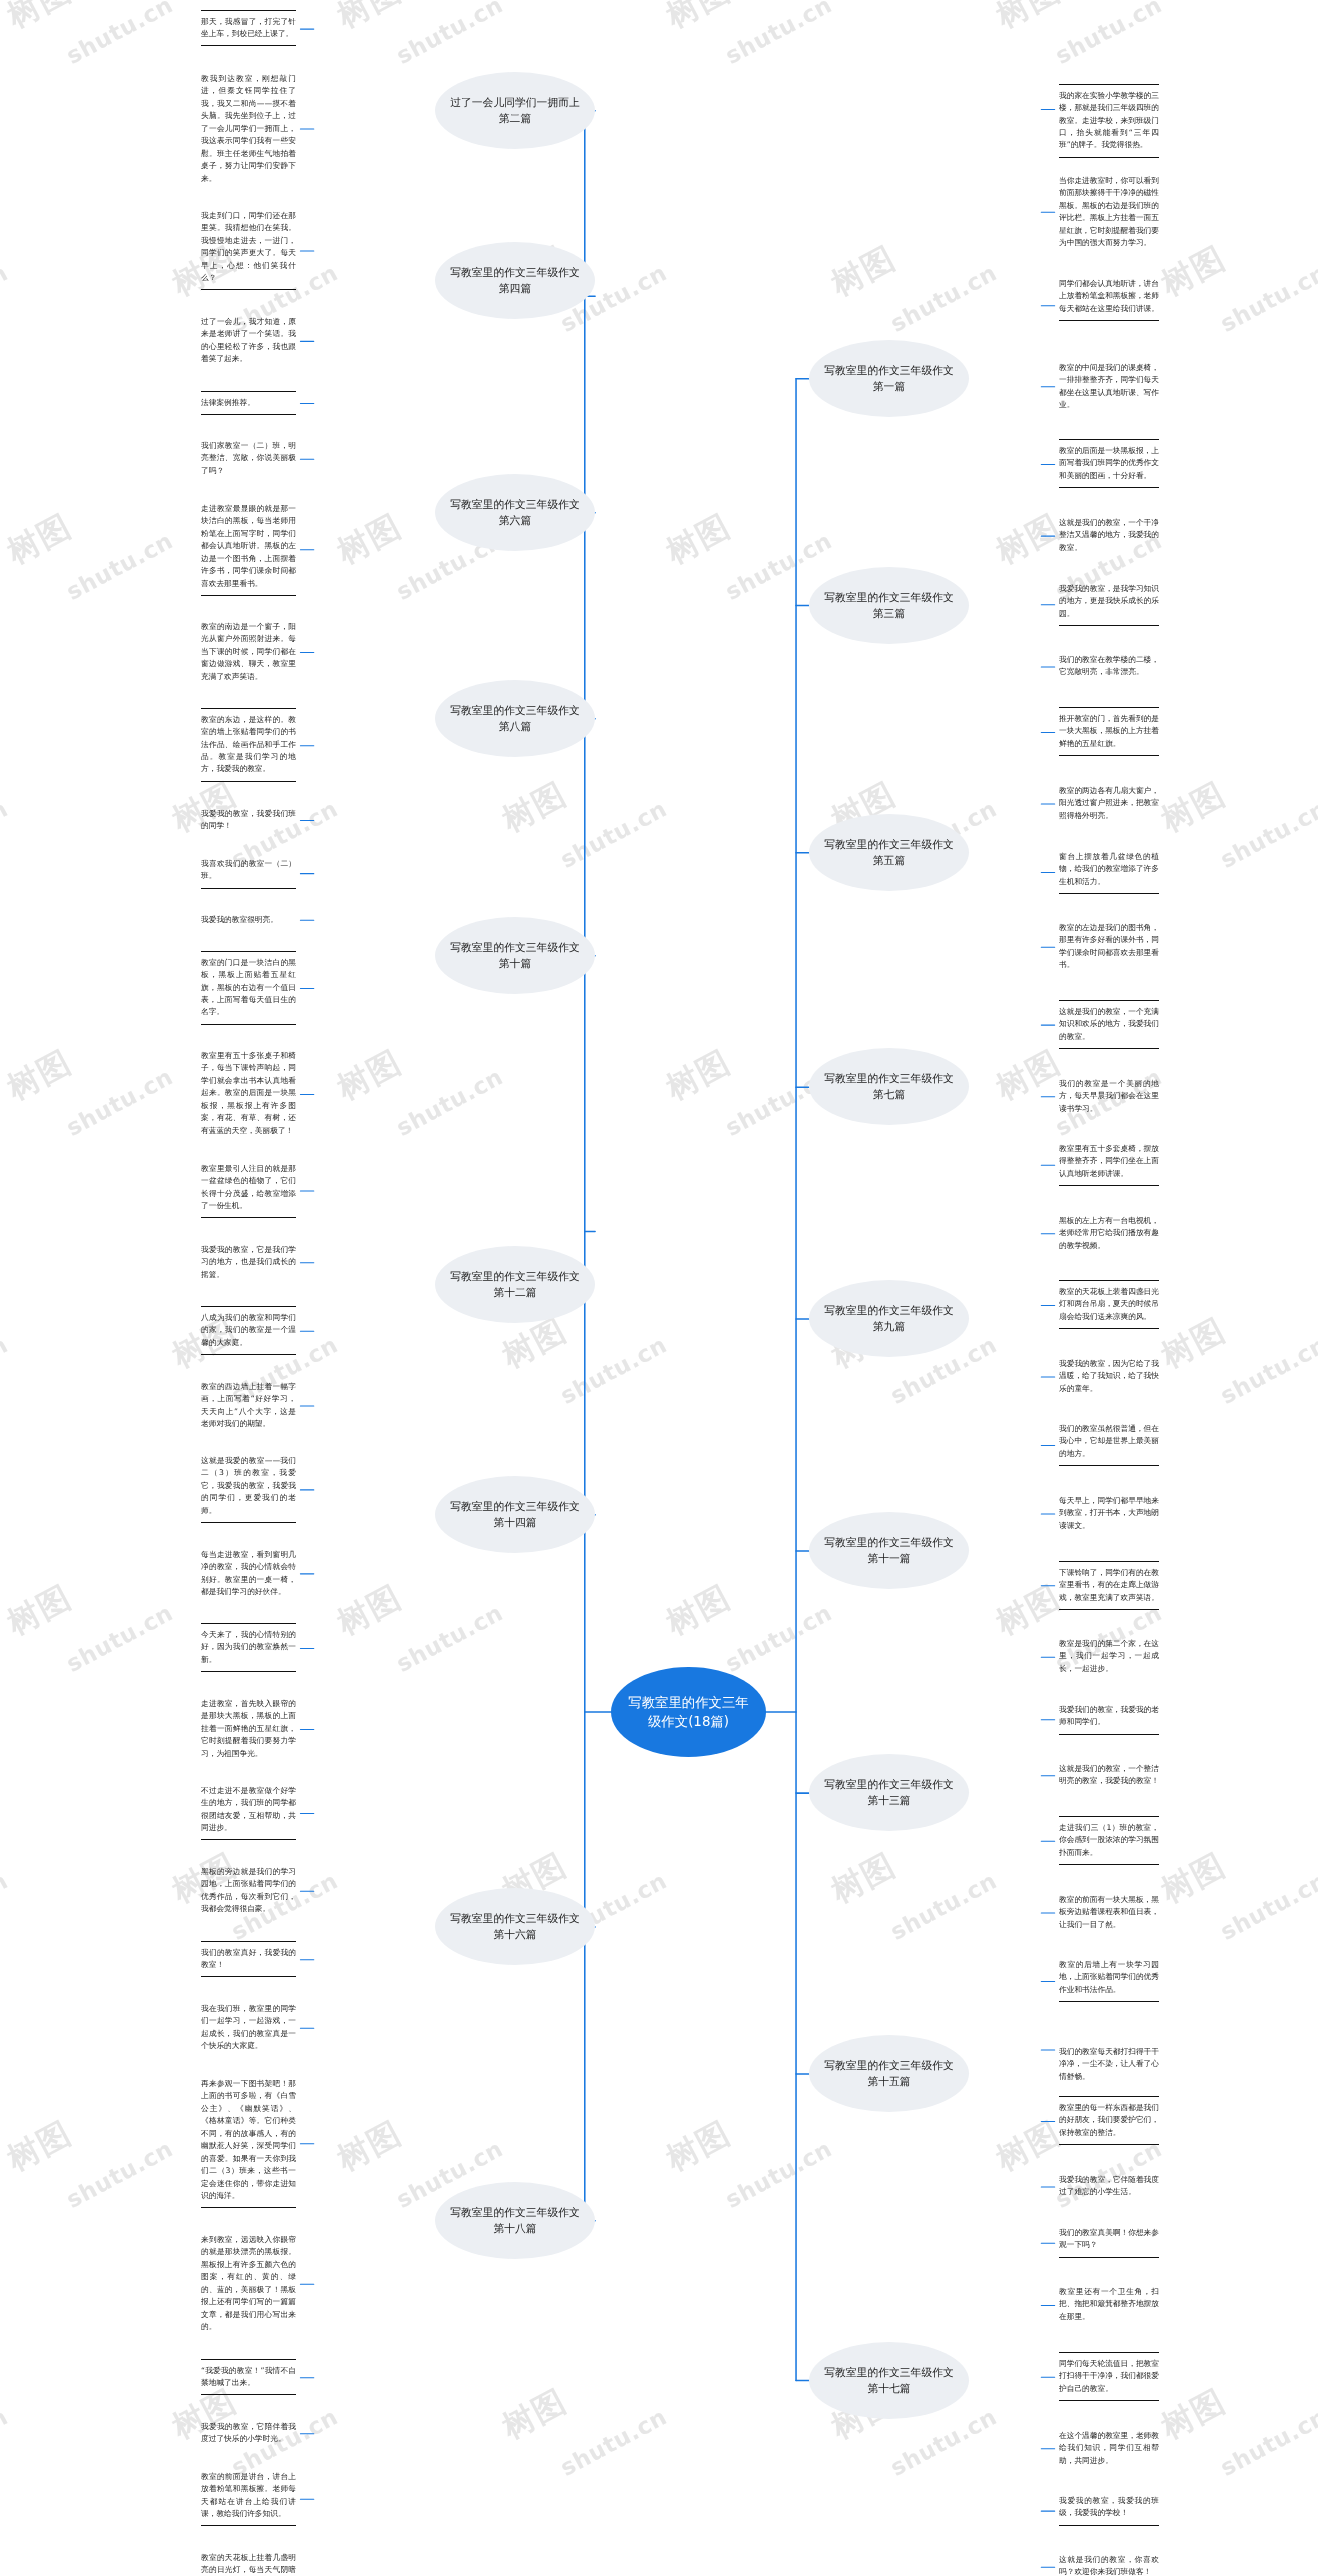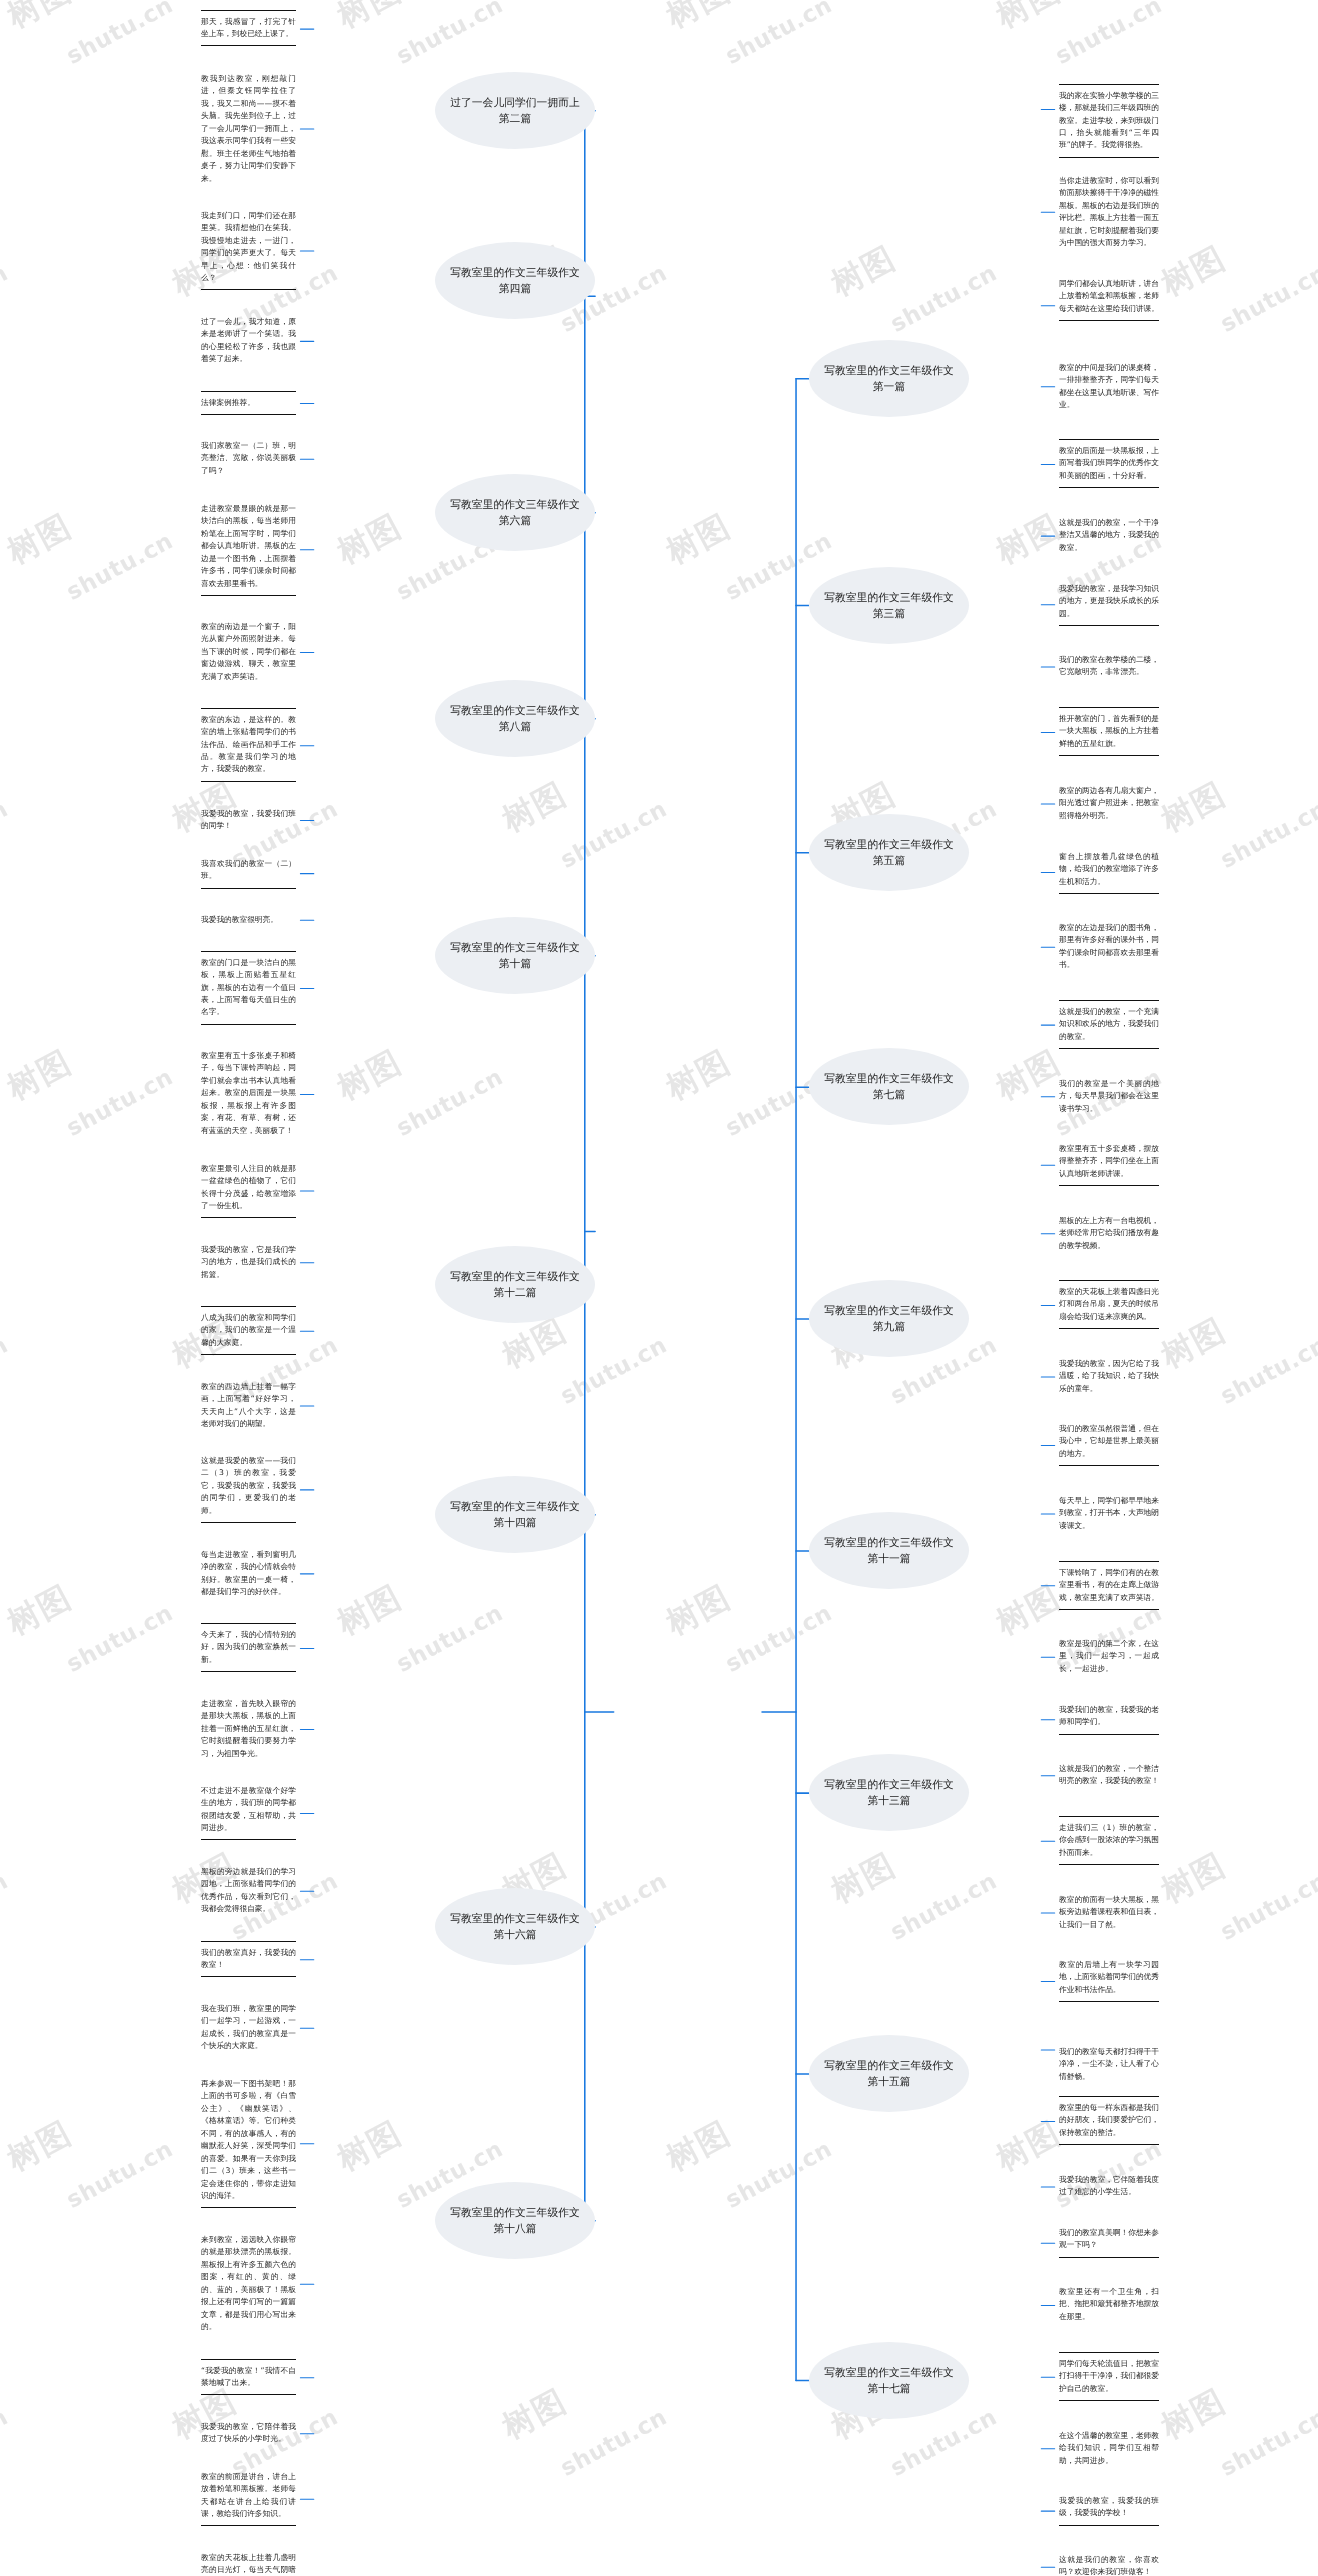--- a/index.html
+++ b/index.html
@@ -242,20 +242,21 @@
       <path d="M 2021 4474.5 L 2047 4474.5" fill="none" stroke="#1878e0" stroke-width="2" stroke-linecap="round"></path>
       <path d="M 2021 4613.5 L 2047 4613.5" fill="none" stroke="#1878e0" stroke-width="2" stroke-linecap="round"></path>
       <path d="M 2021 4752.5 L 2047 4752.5" fill="none" stroke="#1878e0" stroke-width="2" stroke-linecap="round"></path>
       <path d="M 2021 4873.5 L 2047 4873.5" fill="none" stroke="#1878e0" stroke-width="2" stroke-linecap="round"></path>
       <path d="M 2021 4982.5 L 2047 4982.5" fill="none" stroke="#1878e0" stroke-width="2" stroke-linecap="round"></path>
       <path d="M 2021 5109.5 L 2047 5109.5" fill="none" stroke="#1878e0" stroke-width="2" stroke-linecap="round"></path>
       <path d="M 2021 5236.5 L 2047 5236.5" fill="none" stroke="#1878e0" stroke-width="2" stroke-linecap="round"></path>
       <path d="M 2021 5333 L 2047 5333" fill="none" stroke="#1878e0" stroke-width="2" stroke-linecap="round"></path>
     </svg>
 
+  <div class="root" id="rootNode" style="left:611px;top:1667px;width:155px;height:90px;">写教室里的作文三年级作文(18篇)</div>
 
   <div id="topicHost">
       <div class="topic" style="left: 809px; top: 340px; width: 160px; height: 77px;">
         <span>写教室里的作文三年级作文 第一篇</span>
       </div>
       <div class="topic" style="left: 809px; top: 567px; width: 160px; height: 77px;">
         <span>写教室里的作文三年级作文 第三篇</span>
       </div>
       <div class="topic" style="left: 809px; top: 814px; width: 160px; height: 77px;">
         <span>写教室里的作文三年级作文 第五篇</span>

